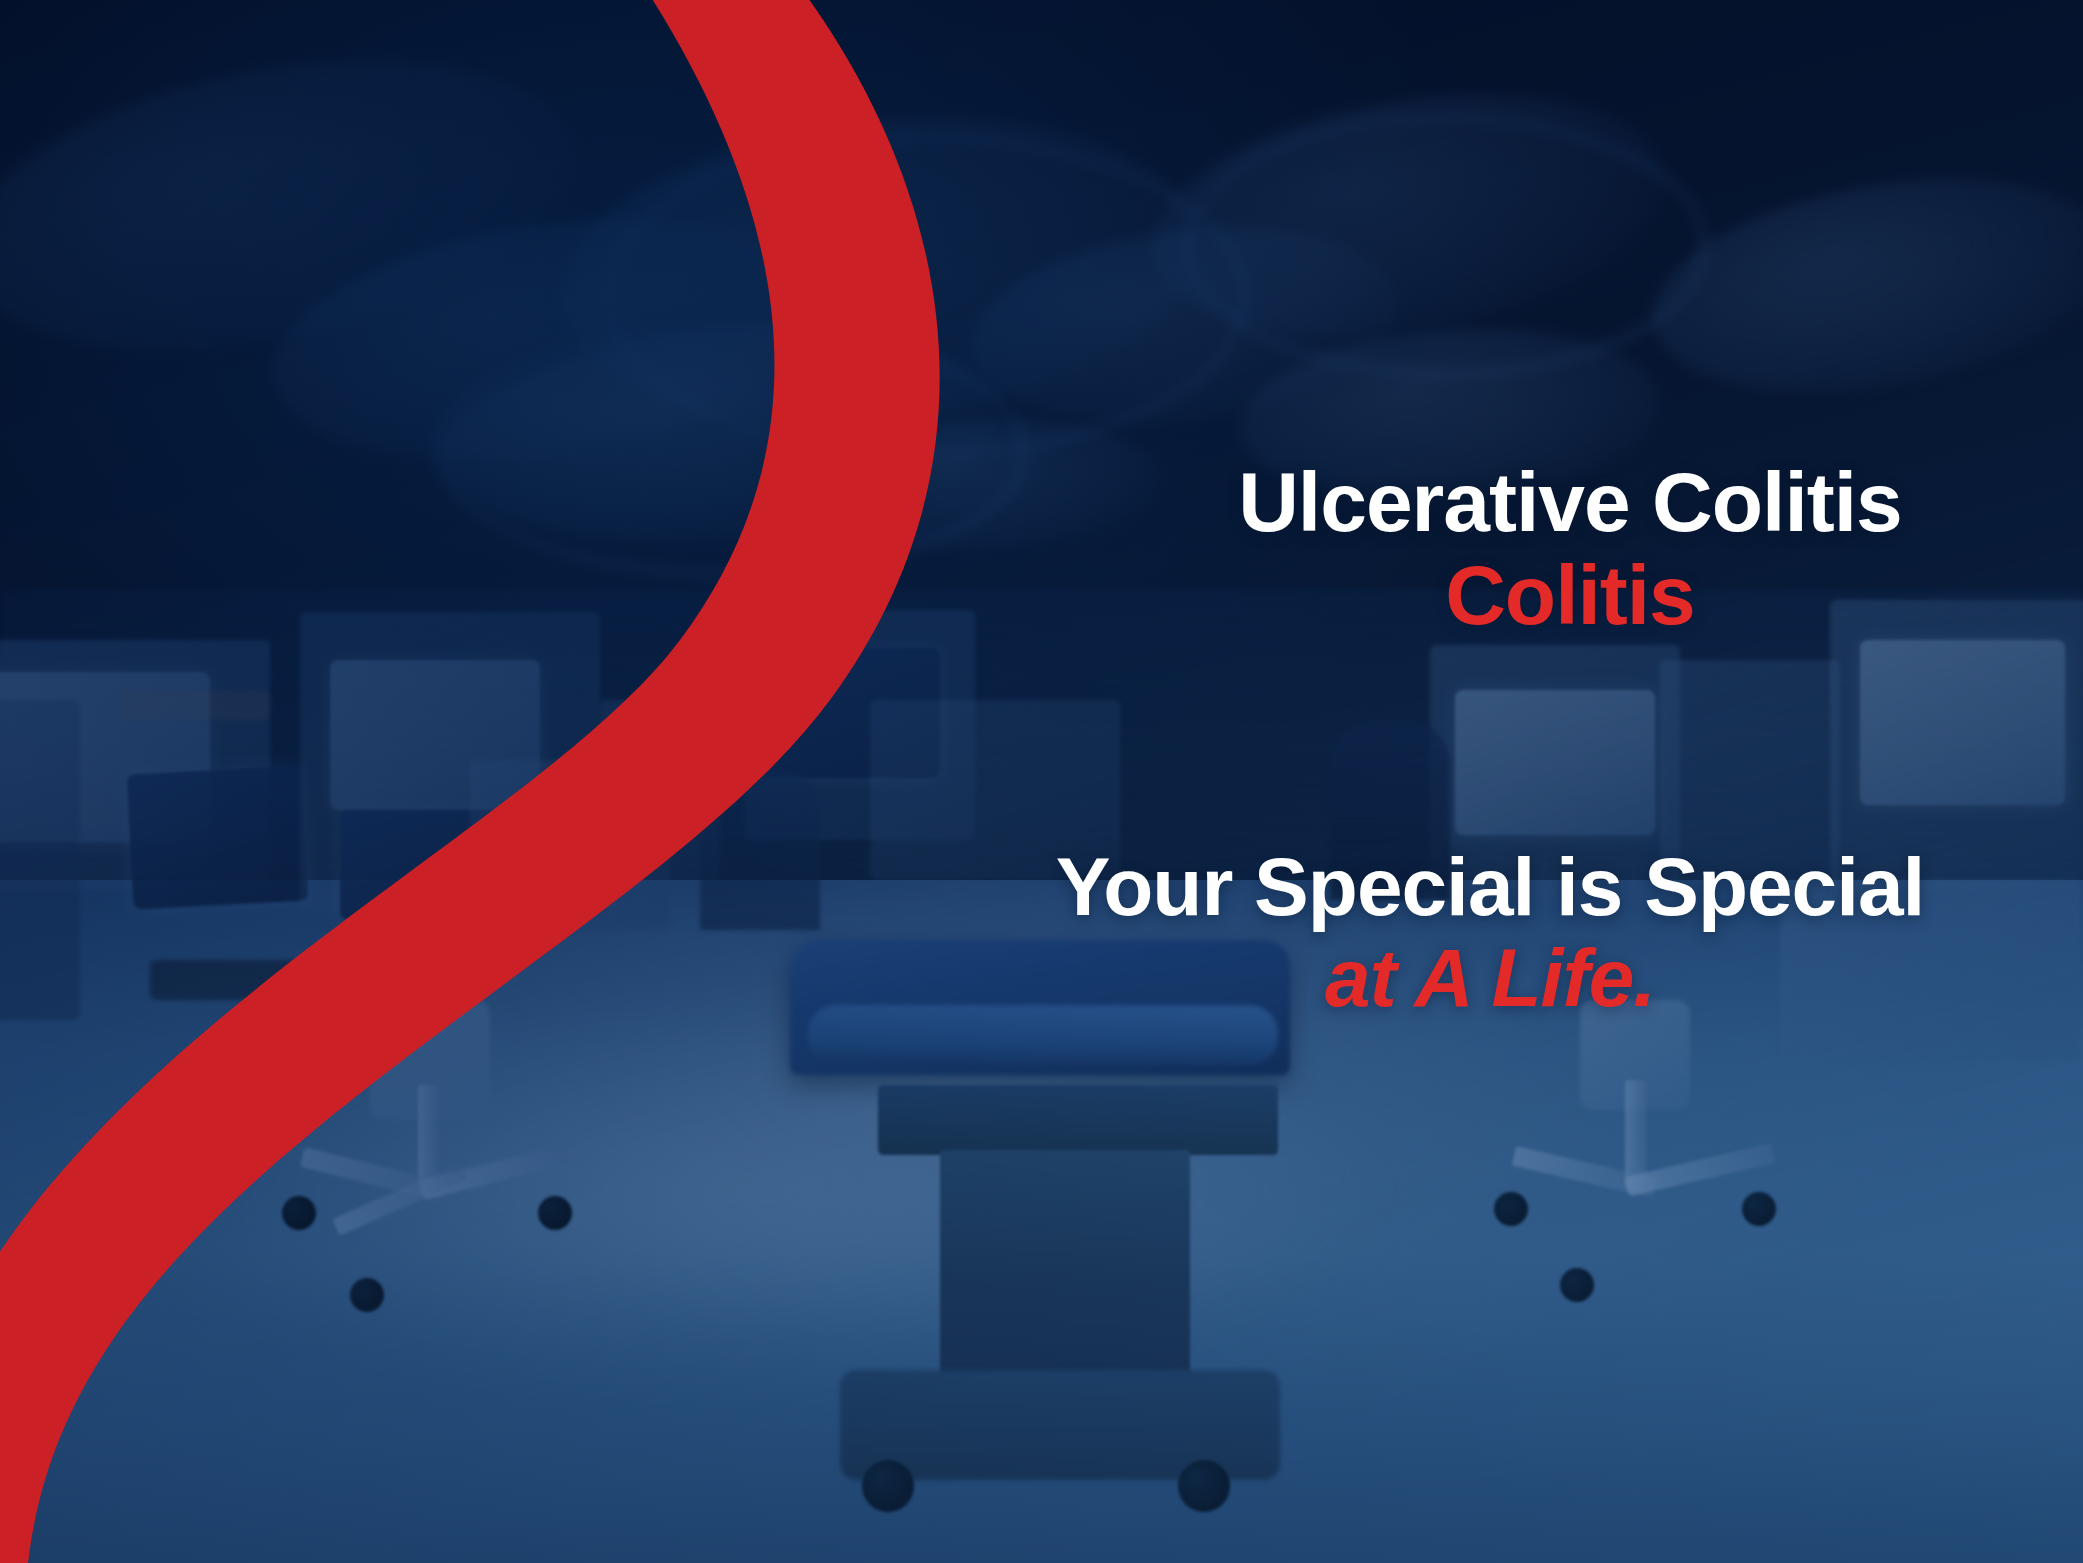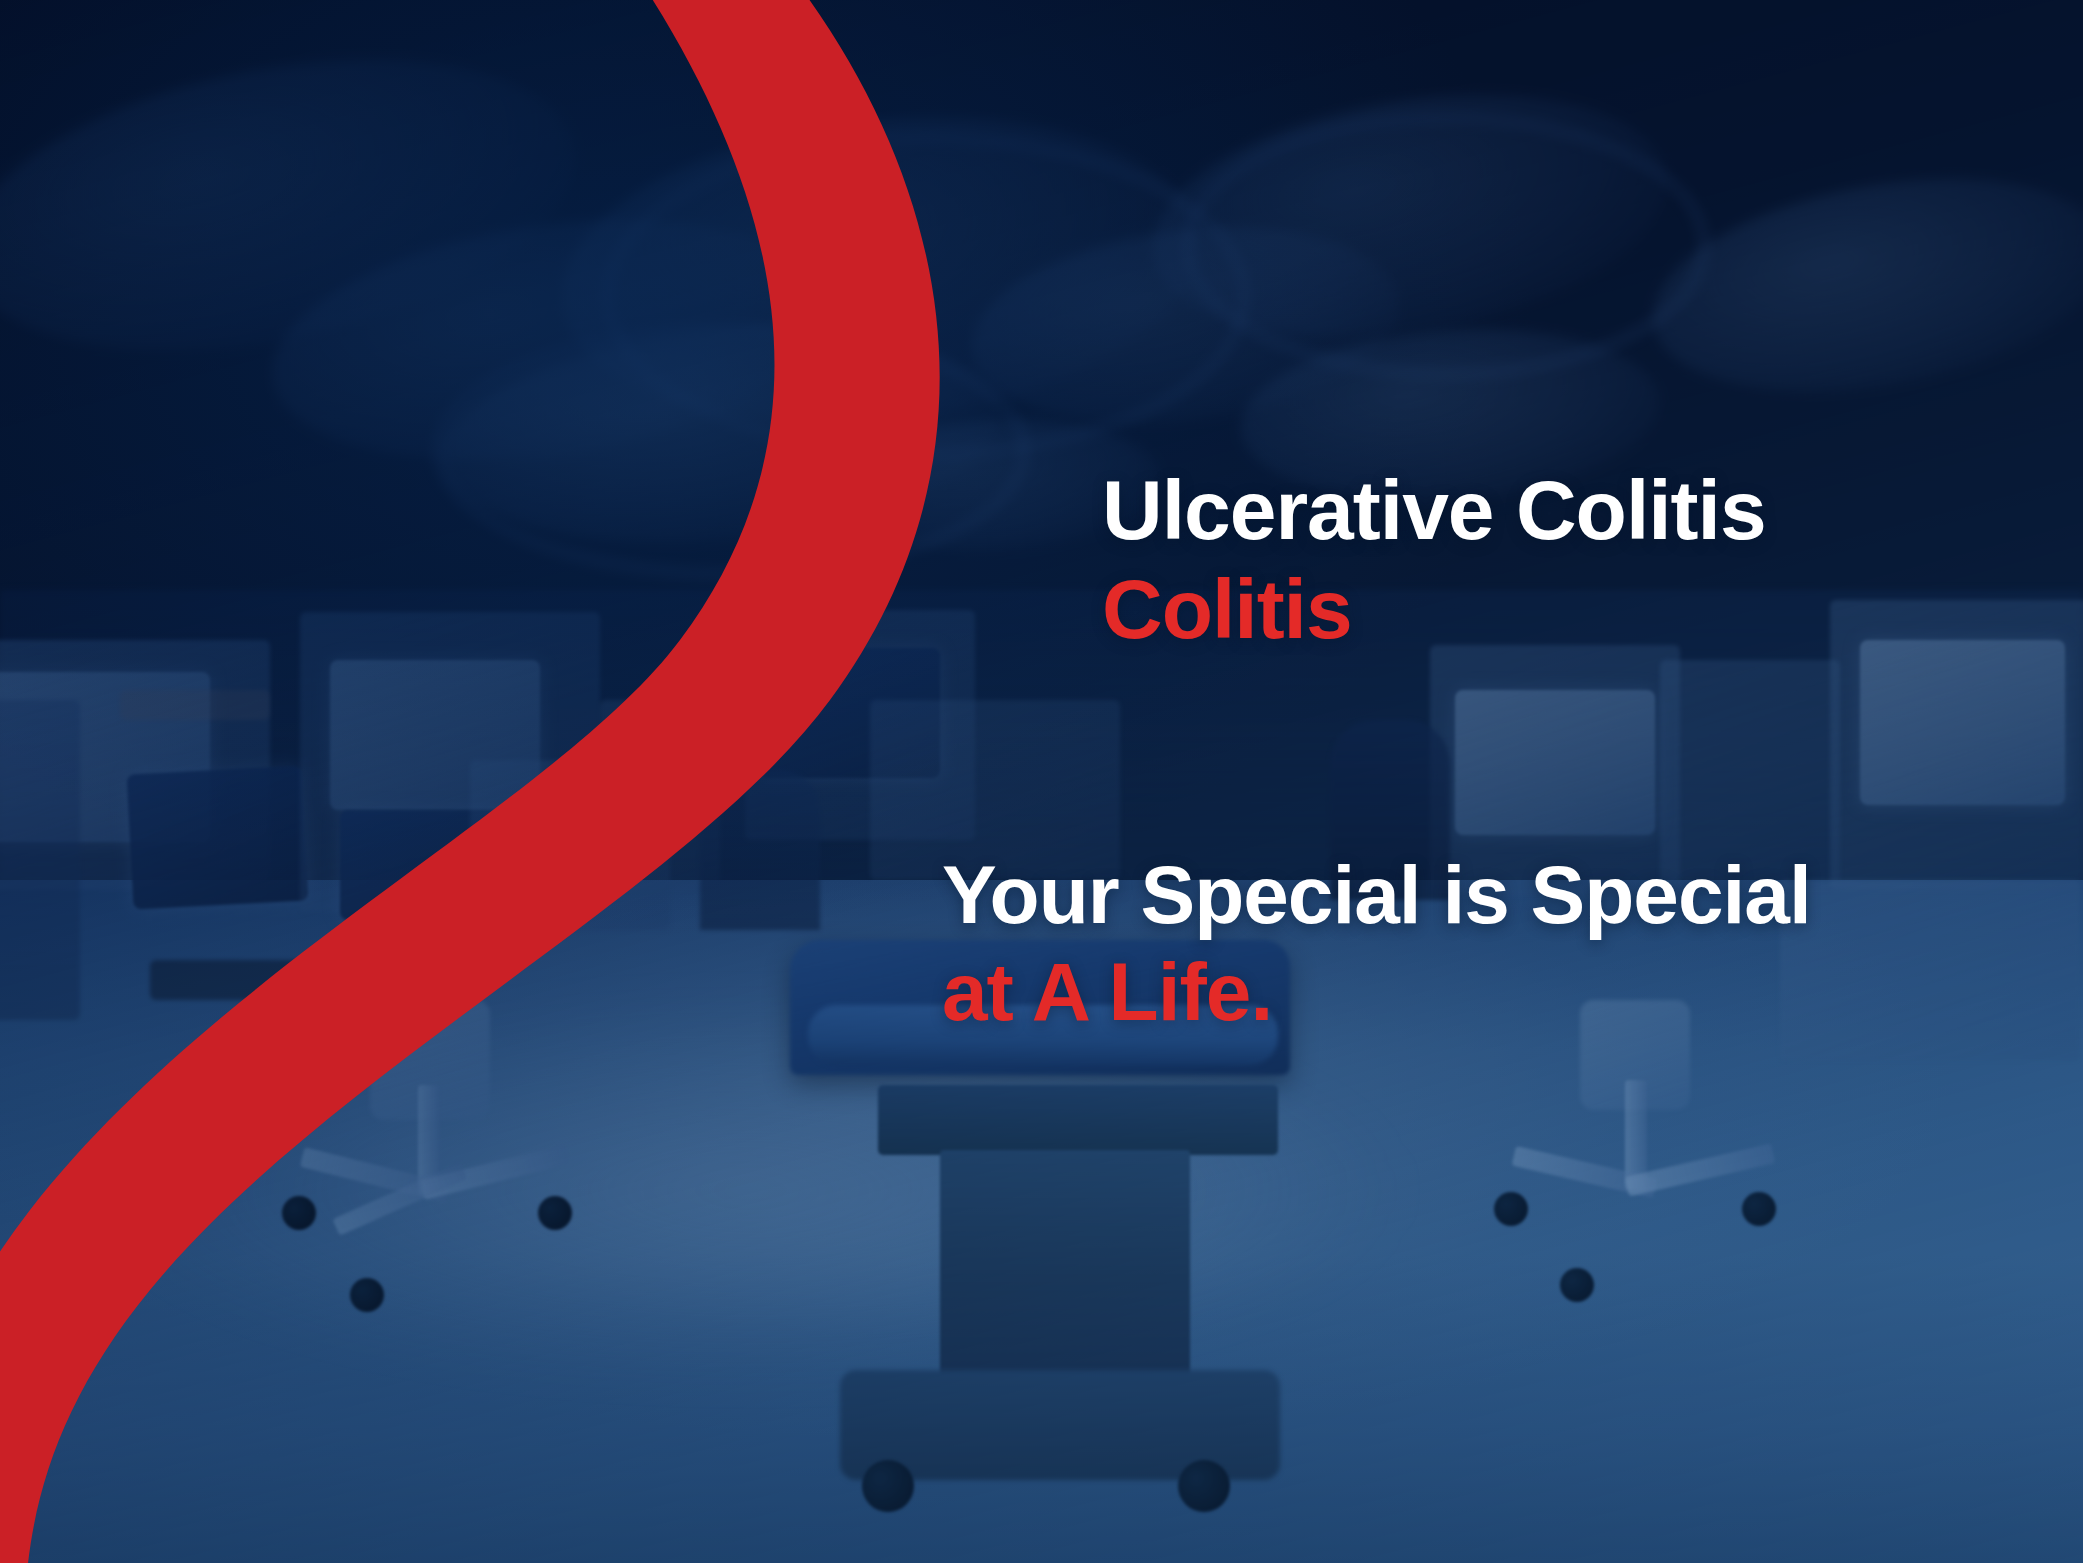--- a/index.html
+++ b/index.html
@@ -179,40 +179,41 @@
   }
 
   
   .copy {
     position: absolute;
     left: 1090px;
     top: 455px;
     width: 960px;
   }
   .line {
-    margin: 12px;
+    margin: 4px;
     font-weight: 700;
     letter-spacing: -1px;
     line-height: 1.04;
+    text-align: center;
     white-space: nowrap;
   }
   .l-white { color: #ffffff; text-shadow: 0 3px 14px rgba(3,20,42,.45); }
   .l-red   { color: #e42a28; text-shadow: 0 3px 14px rgba(3,20,42,.40); }
 
   .headline-1 { font-size: 84px; }
   .headline-2 { font-size: 84px; margin-top: 6px; }
 
   .subcopy {
     position: absolute;
     left: 930px;
     top: 840px;
     width: 1120px;
   }
   .headline-3 { font-size: 82px; }
-  .headline-4 { font-size: 82px; margin-top: 6px; }
+  .headline-4 { font-size: 82px; margin-top: 6px; font-style: italic; }
 </style>
 </head>
 <body>
 
 <div id="banner">
 
   <div class="photo-layer">
     <div class="room-base"></div>
 
     <div>

